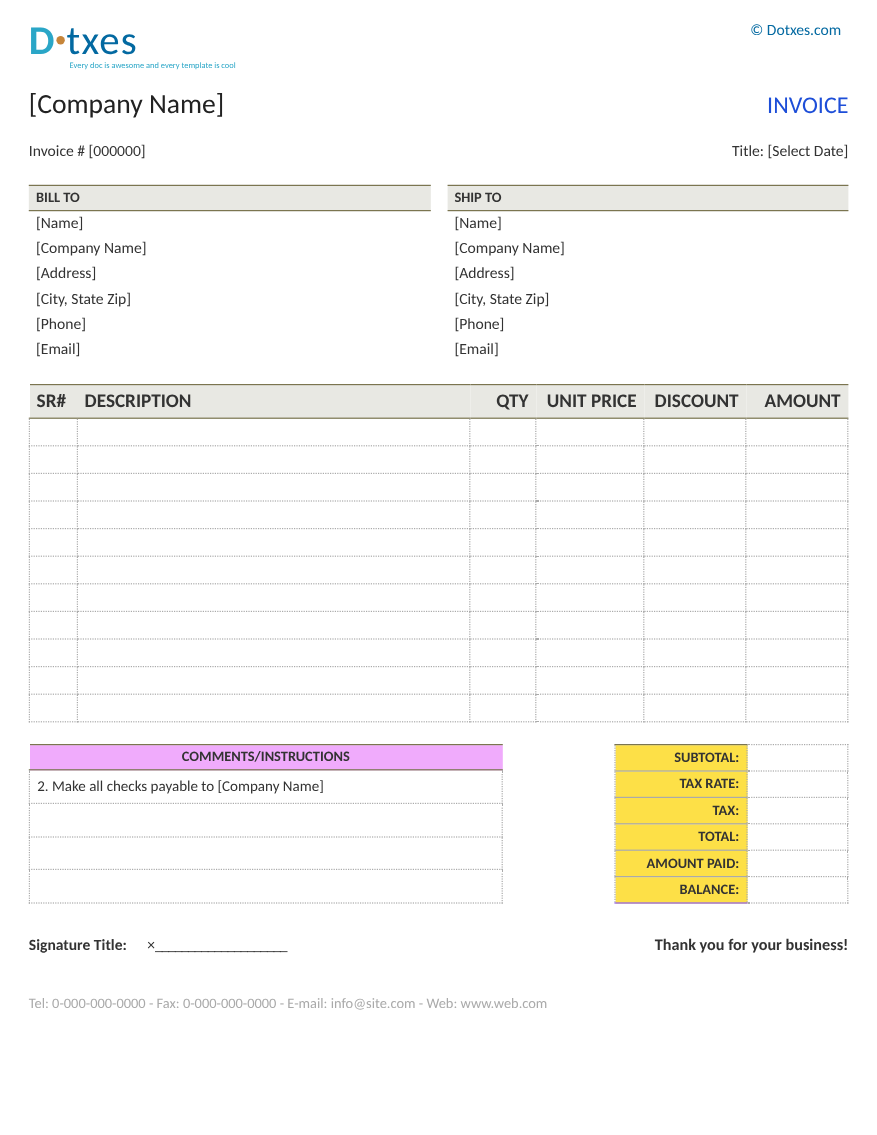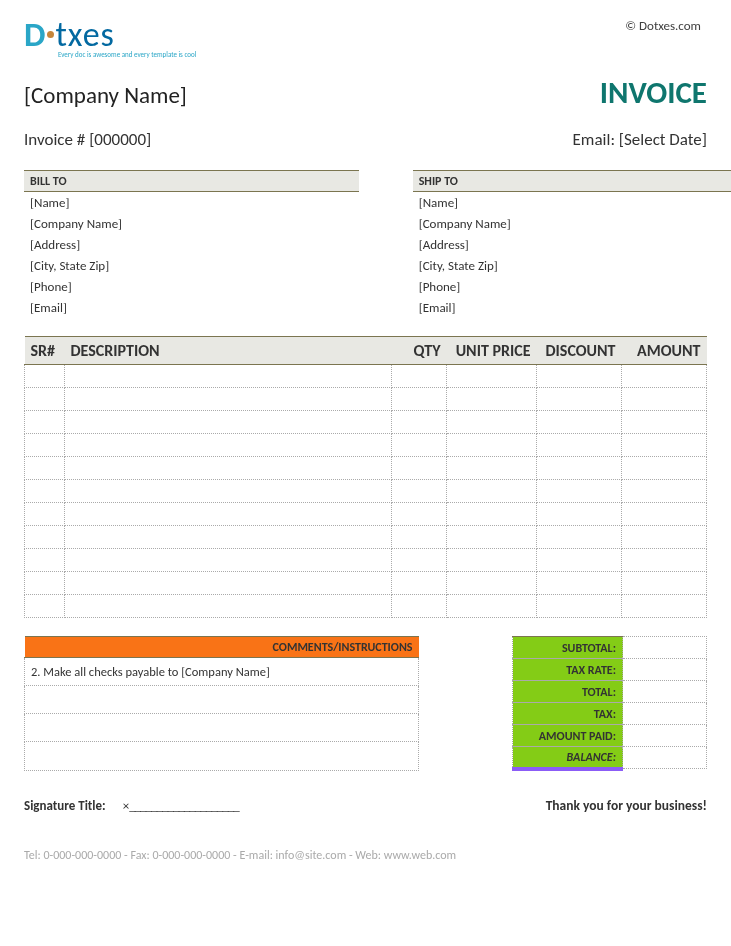--- a/index.html
+++ b/index.html
@@ -12,21 +12,21 @@
     width: 731px;
   }
   .page {
     padding: 18px 24px 30px 24px;
     position: relative;
   }
   .watermark {
     position: absolute;
     top: 18px;
     right: 30px;
-    color: #404040;
+    color: #0369a1;
     font-size: 13px;
   }
   .logo {
     margin-bottom: 6px;
   }
   .logo-top {
     font-size: 34px;
     font-weight: 400;
     letter-spacing: 1px;
     line-height: 1;
@@ -51,33 +51,33 @@
     display: flex;
     justify-content: space-between;
     align-items: baseline;
     margin-top: 14px;
   }
   .company-name {
     font-size: 23px;
     color: #222;
   }
   .invoice-title {
-    font-size: 31px;
-    font-weight: 700;
-    color: #0f766e;
+    font-size: 20px;
+    font-weight: 400;
+    color: #1d4ed8;
   }
   .meta-row {
     display: flex;
     justify-content: space-between;
     margin-top: 18px;
-    font-size: 17px;
+    font-size: 13px;
   }
   .parties {
     display: flex;
-    gap: 54px;
+    gap: 14px;
     margin-top: 20px;
   }
   .party {
     flex: 0 0 49%;
   }
   .party-header {
     background: #e8e8e3;
     border-top: 1px solid #7b7550;
     border-bottom: 1px solid #7b7550;
     border-left: none;
@@ -120,53 +120,53 @@
     justify-content: space-between;
     margin-top: 18px;
     gap: 20px;
   }
   .comments {
     width: 395px;
     border-collapse: collapse;
     font-size: 12.5px;
   }
   .comments th {
-    background: #f97316;
+    background: #f0abfc;
     border-top: 1px solid #7b7550;
     border-bottom: 1px solid #7b7550;
     padding: 3px 6px;
-    text-align: right;
+    text-align: center;
     font-weight: 600;
     font-size: 12px;
   }
   .comments td {
     border: 1px dotted #aaa;
     padding: 3px 6px;
     height: 22px;
   }
   .summary {
     width: 195px;
     border-collapse: collapse;
     font-size: 12px;
   }
   .summary td {
     border: 1px dotted #aaa;
     height: 22px;
     padding: 2px 6px;
   }
   .summary td.label {
-    background: #84cc16;
+    background: #fde047;
     font-weight: 600;
     text-align: right;
     width: 110px;
     border-top: 1px solid #aaa;
     border-bottom: 1px solid #aaa;
   }
   .summary tr:first-child td.label { border-top: 1px solid #7b7550; }
-  .summary tr:last-child td.label { border-bottom: 4px solid #8b5cf6; font-style: italic; }
+  .summary tr:last-child td.label { border-bottom: 1px solid #8b5cf6; }
   .signature-row {
     display: flex;
     justify-content: space-between;
     align-items: baseline;
     margin-top: 26px;
     font-size: 13px;
   }
   .sig-label { font-weight: 700; }
   .sig-x { margin-left: 14px; font-size: 13px; }
   .sig-line { letter-spacing: -1px; }
@@ -196,21 +196,21 @@
     <div class="company-name">[Company Name]</div>
     <div class="invoice-title">INVOICE</div>
   </div>
 
   <div class="meta-row">
     <div>
       <span>Invoice #</span>
       <span>[000000]</span>
     </div>
     <div>
-      <span>Email:</span>
+      <span>Title:</span>
       <span>[Select Date]</span>
     </div>
   </div>
 
   <div class="parties">
     <div class="party">
       <div class="party-header">BILL TO</div>
       <div class="party-field">[Name]</div>
       <div class="party-field">[Company Name]</div>
       <div class="party-field">[Address]</div>
@@ -359,25 +359,25 @@
       <tbody>
           <tr>
             <td class="label">SUBTOTAL:</td>
             <td></td>
           </tr>
       <tr>
             <td class="label">TAX RATE:</td>
             <td></td>
           </tr>
       <tr>
+            <td class="label">TAX:</td>
+            <td></td>
+          </tr>
+      <tr>
             <td class="label">TOTAL:</td>
-            <td></td>
-          </tr>
-      <tr>
-            <td class="label">TAX:</td>
             <td></td>
           </tr>
       <tr>
             <td class="label">AMOUNT PAID:</td>
             <td></td>
           </tr>
       <tr>
             <td class="label">BALANCE:</td>
             <td></td>
           </tr>

